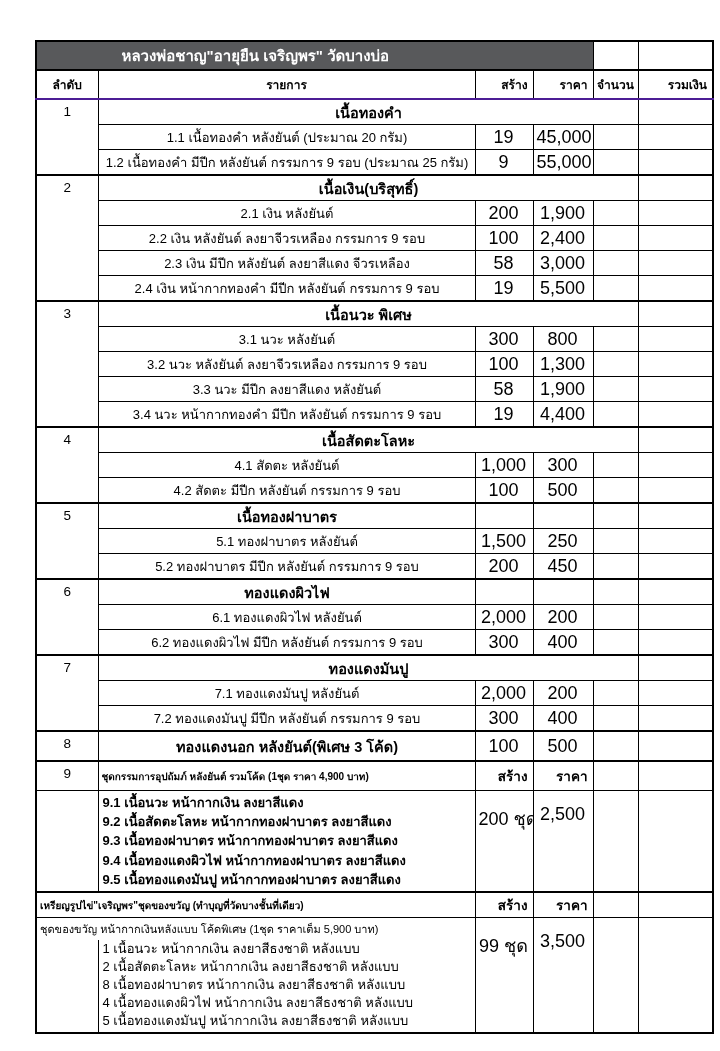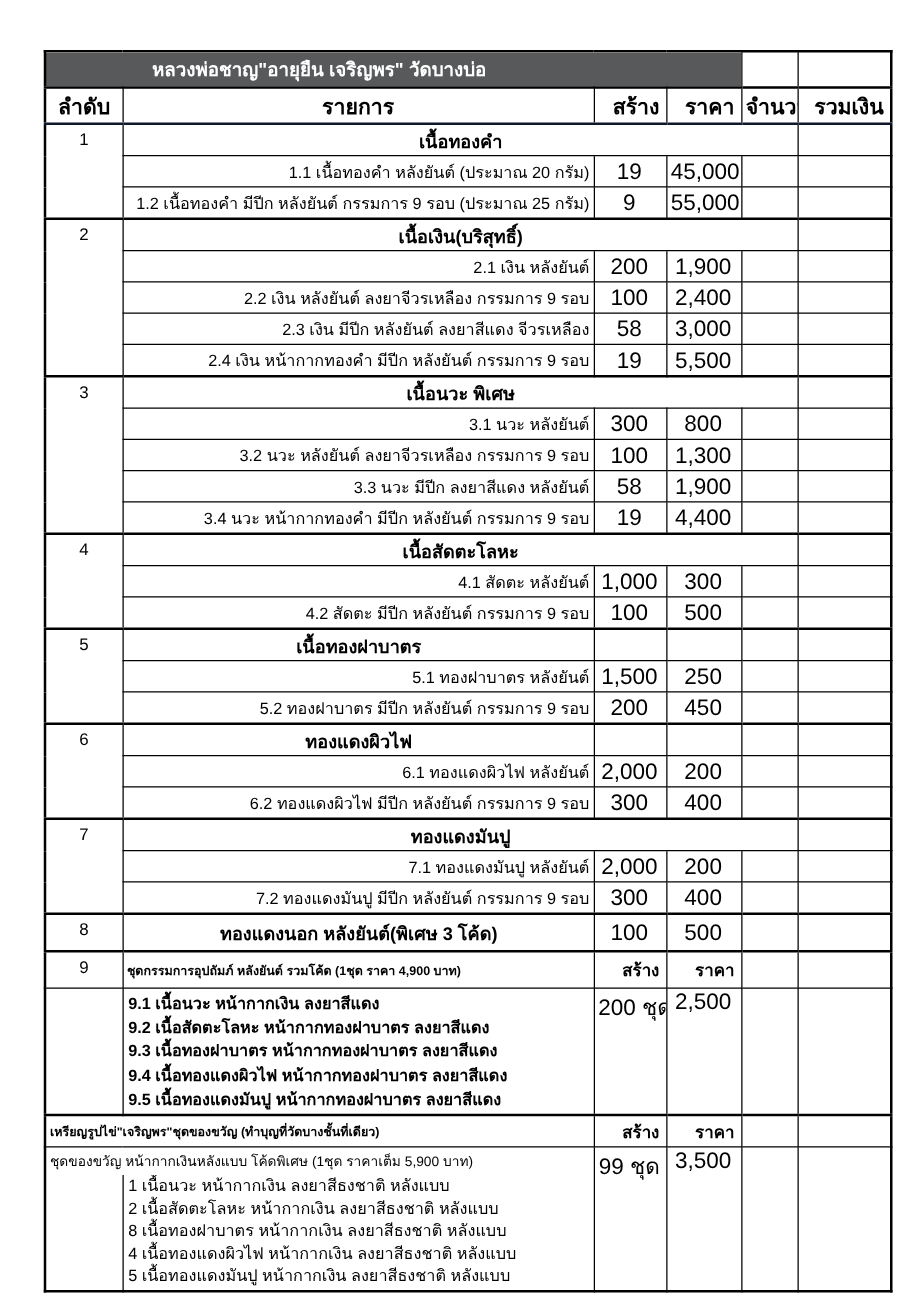--- a/index.html
+++ b/index.html
@@ -12,29 +12,29 @@
     position:absolute;left:35px;top:40px;width:677px;
     border-collapse:collapse;table-layout:fixed;
     border:2px solid #000;
   }
   td{border:1px solid #000;padding:0 3px;height:24px;font-size:13px;vertical-align:middle;overflow:hidden;white-space:nowrap;}
   
   tr.titlerow td{height:27px;border-bottom:2px solid #000;}
   td.titlecell{background:#58595b;border-right:1px solid #000;padding:0;}
   .title-inner{width:78.6%;text-align:center;color:#fff;font-weight:bold;font-size:15px;}
   
-  tr.colhead td{height:27px;font-weight:bold;font-size:17px;border-bottom:2px solid #0f172a;}
+  tr.colhead td{height:27px;font-weight:bold;font-size:12px;border-bottom:2px solid #4c1d95;}
   td.c-center{text-align:center;}
   td.c-right{text-align:right;padding-right:5px;}
   
   td.num{text-align:center;vertical-align:top;padding-top:4px;font-size:13.5px;}
-  td.item{text-align:right;padding-left:4px;}
+  td.item{text-align:center;padding-left:4px;}
   td.sec{font-weight:bold;font-size:14.5px;padding-left:4px;text-align:center;}
   td.made,td.price{text-align:center;padding-right:4px;font-size:18px;}
-  td.top{vertical-align:top;padding-top:0;}
+  td.top{vertical-align:top;padding-top:13px;}
   td.gt{border-top:2px solid #000;}
   td.subh{font-weight:bold;font-size:10px;padding-left:3px;}
   td.lab{font-weight:bold;text-align:right;padding-right:5px;font-size:13.5px;}
   td.lines{vertical-align:top;padding:2px 0 2px 4px;}
   .bl{line-height:19.2px;font-size:13px;font-weight:bold;}
   .bl2{line-height:18px;font-size:13px;}
   td.b2first{border-bottom:none;font-size:11px;padding-left:3px;height:22px;margin-left:15px;}
   td.b2num{border-top:none;}
   td.b2lines{border-top:none;vertical-align:top;padding:0 0 2px 4px;}
 </style>

